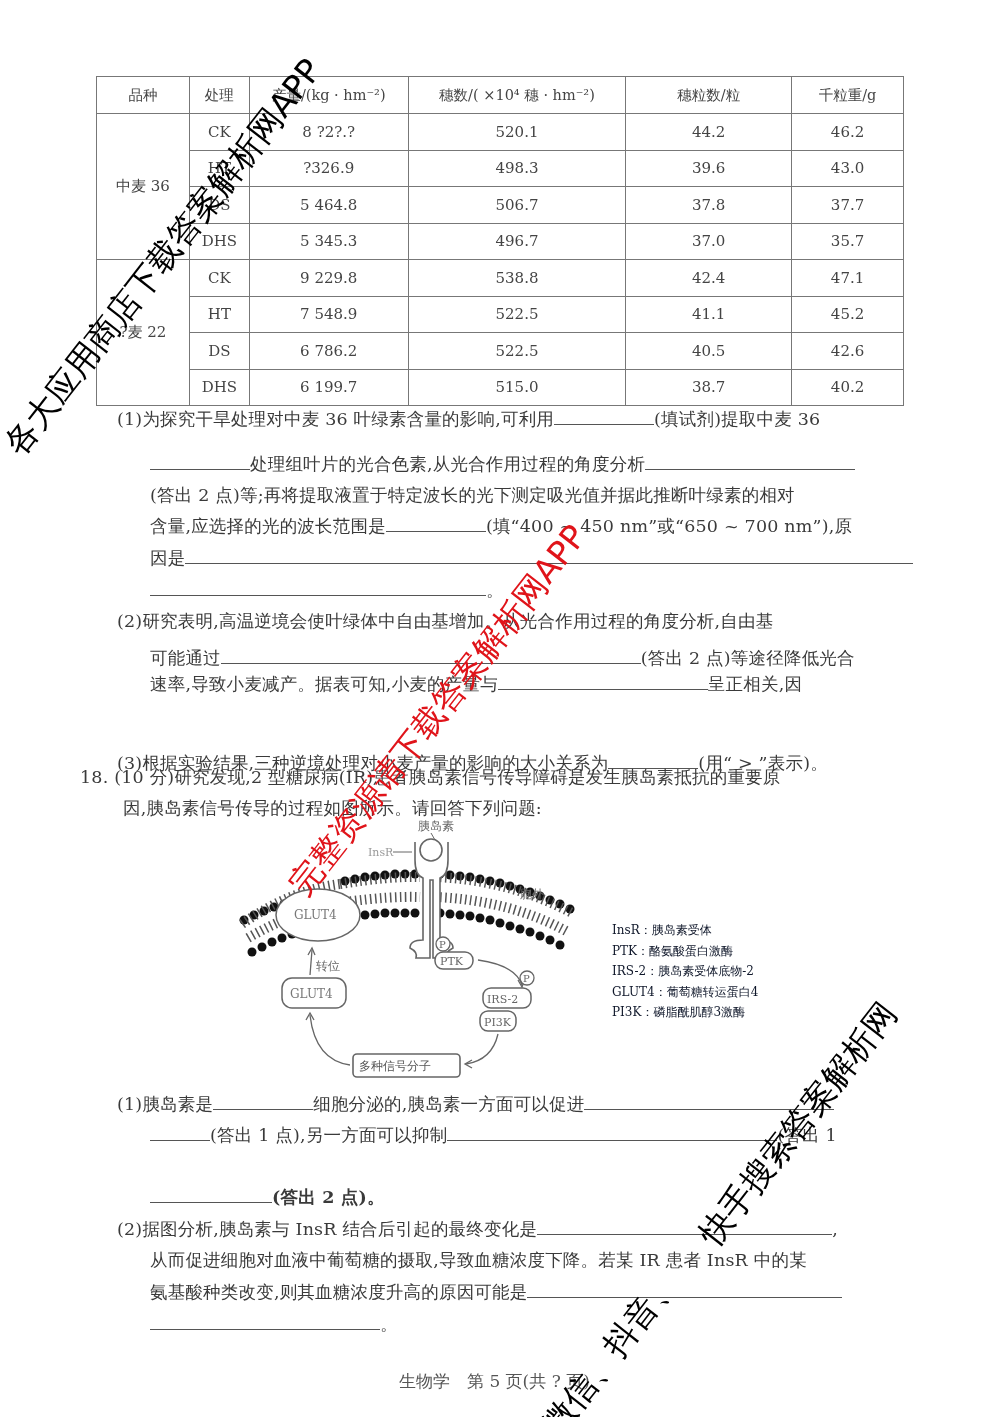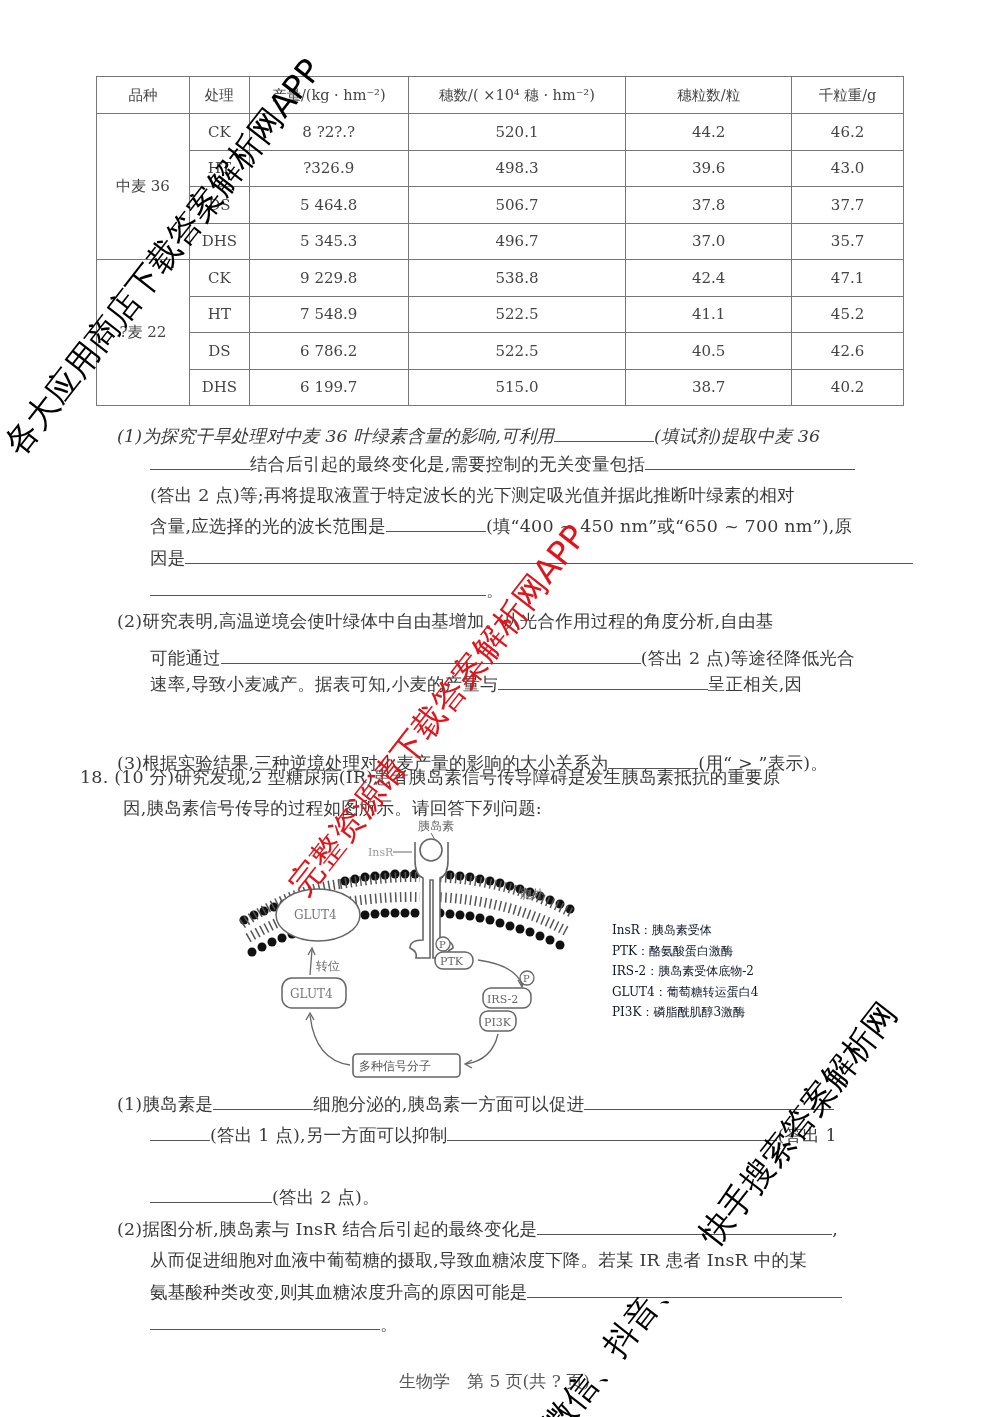--- a/index.html
+++ b/index.html
@@ -115,25 +115,25 @@
     <tr>
       <td>DHS</td>
       <td>6 199.7</td>
       <td>515.0</td>
       <td>38.7</td>
       <td>40.2</td>
     </tr>
   </tbody>
     </table>
 
-  <div class="q" style="left:117px; top:421px;font-style:italic;">
+  <div class="q" style="left:117px; top:404px;">
     <span>(1)为探究干旱处理对中麦 36 叶绿素含量的影响,可利用</span><span class="blank" style="width:100px;"></span><span>(填试剂)提取中麦 36</span>
   </div>
   <div class="q" style="left:150px; top:449px;">
-    <span class="blank" style="width:100px;"></span><span>结合后引起的最终变化是,需要控制的无关变量包括</span><span class="blank" style="width:210px;"></span>
+    <span class="blank" style="width:100px;"></span><span>处理组叶片的光合色素,从光合作用过程的角度分析</span><span class="blank" style="width:210px;"></span>
   </div>
   <div class="q" style="left:150px; top:480px;">(答出 2 点)等;再将提取液置于特定波长的光下测定吸光值并据此推断叶绿素的相对</div>
   <div class="q" style="left:150px; top:511px;">
     <span>含量,应选择的光的波长范围是</span><span class="blank" style="width:100px;"></span><span>(填“400 ~ 450 nm”或“650 ~ 700 nm”),原</span>
   </div>
   <div class="q" style="left:150px; top:543px;">
     <span>因是</span><span class="blank" style="width:728px;"></span>
   </div>
   <div class="q" style="left:150px; top:575px;">
     <span class="blank" style="width:336px;"></span><span>。</span>
@@ -272,21 +272,21 @@
     <div>GLUT4：葡萄糖转运蛋白4</div>
     <div>PI3K：磷脂酰肌醇3激酶</div>
   </div>
 
   <div class="q" style="left:117px; top:1089px;">
     <span>(1)胰岛素是</span><span class="blank" style="width:100px;"></span><span>细胞分泌的,胰岛素一方面可以促进</span><span class="blank" style="width:250px;"></span>
   </div>
   <div class="q" style="left:150px; top:1120px;">
     <span class="blank" style="width:60px;"></span><span>(答出 1 点),另一方面可以抑制</span><span class="blank" style="width:330px;"></span><span>(答出 1</span>
   </div>
-  <div class="q" style="left:150px; top:1182px;">
+  <div class="q" style="left:150px; top:1182px;font-weight:bold;">
     <span class="blank" style="width:122px;"></span><span>(答出 2 点)。</span>
   </div>
 
   <div class="q" style="left:117px; top:1214px;">
     <span>(2)据图分析,胰岛素与 InsR 结合后引起的最终变化是</span><span class="blank" style="width:295px;"></span><span>,</span>
   </div>
   <div class="q" style="left:150px; top:1245px;">从而促进细胞对血液中葡萄糖的摄取,导致血糖浓度下降。若某 IR 患者 InsR 中的某</div>
   <div class="q" style="left:150px; top:1277px;">
     <span>氨基酸种类改变,则其血糖浓度升高的原因可能是</span><span class="blank" style="width:315px;"></span>
   </div>

